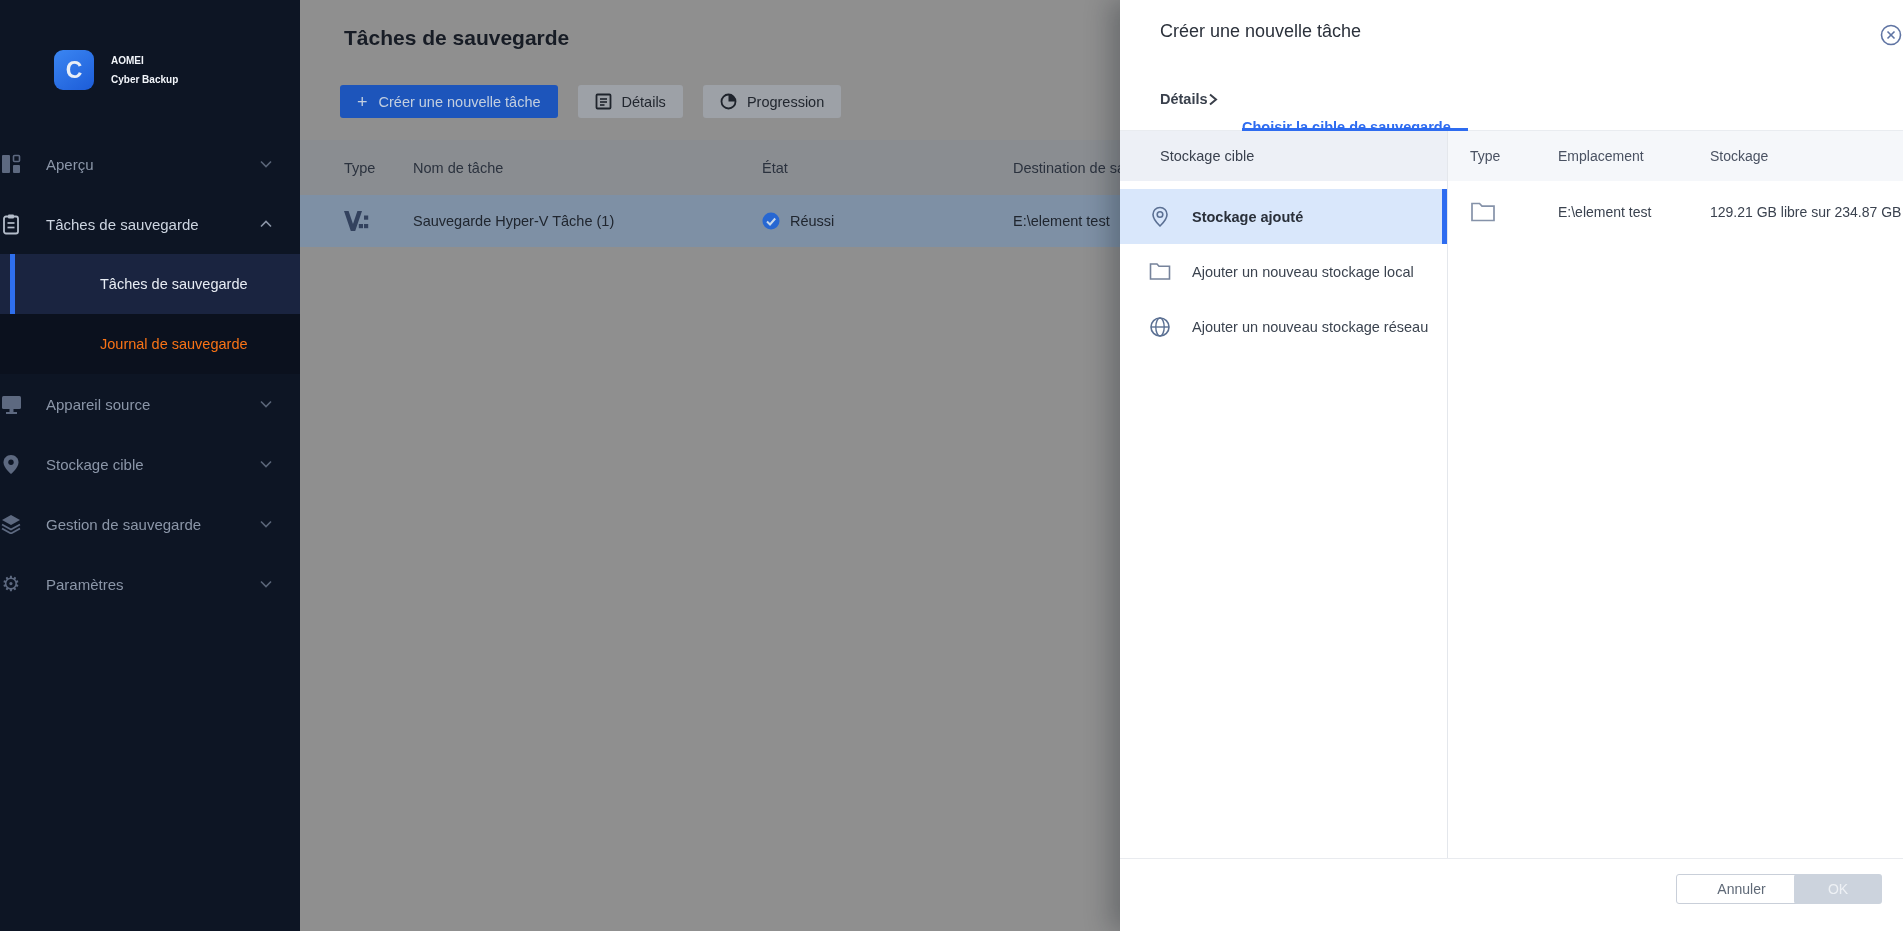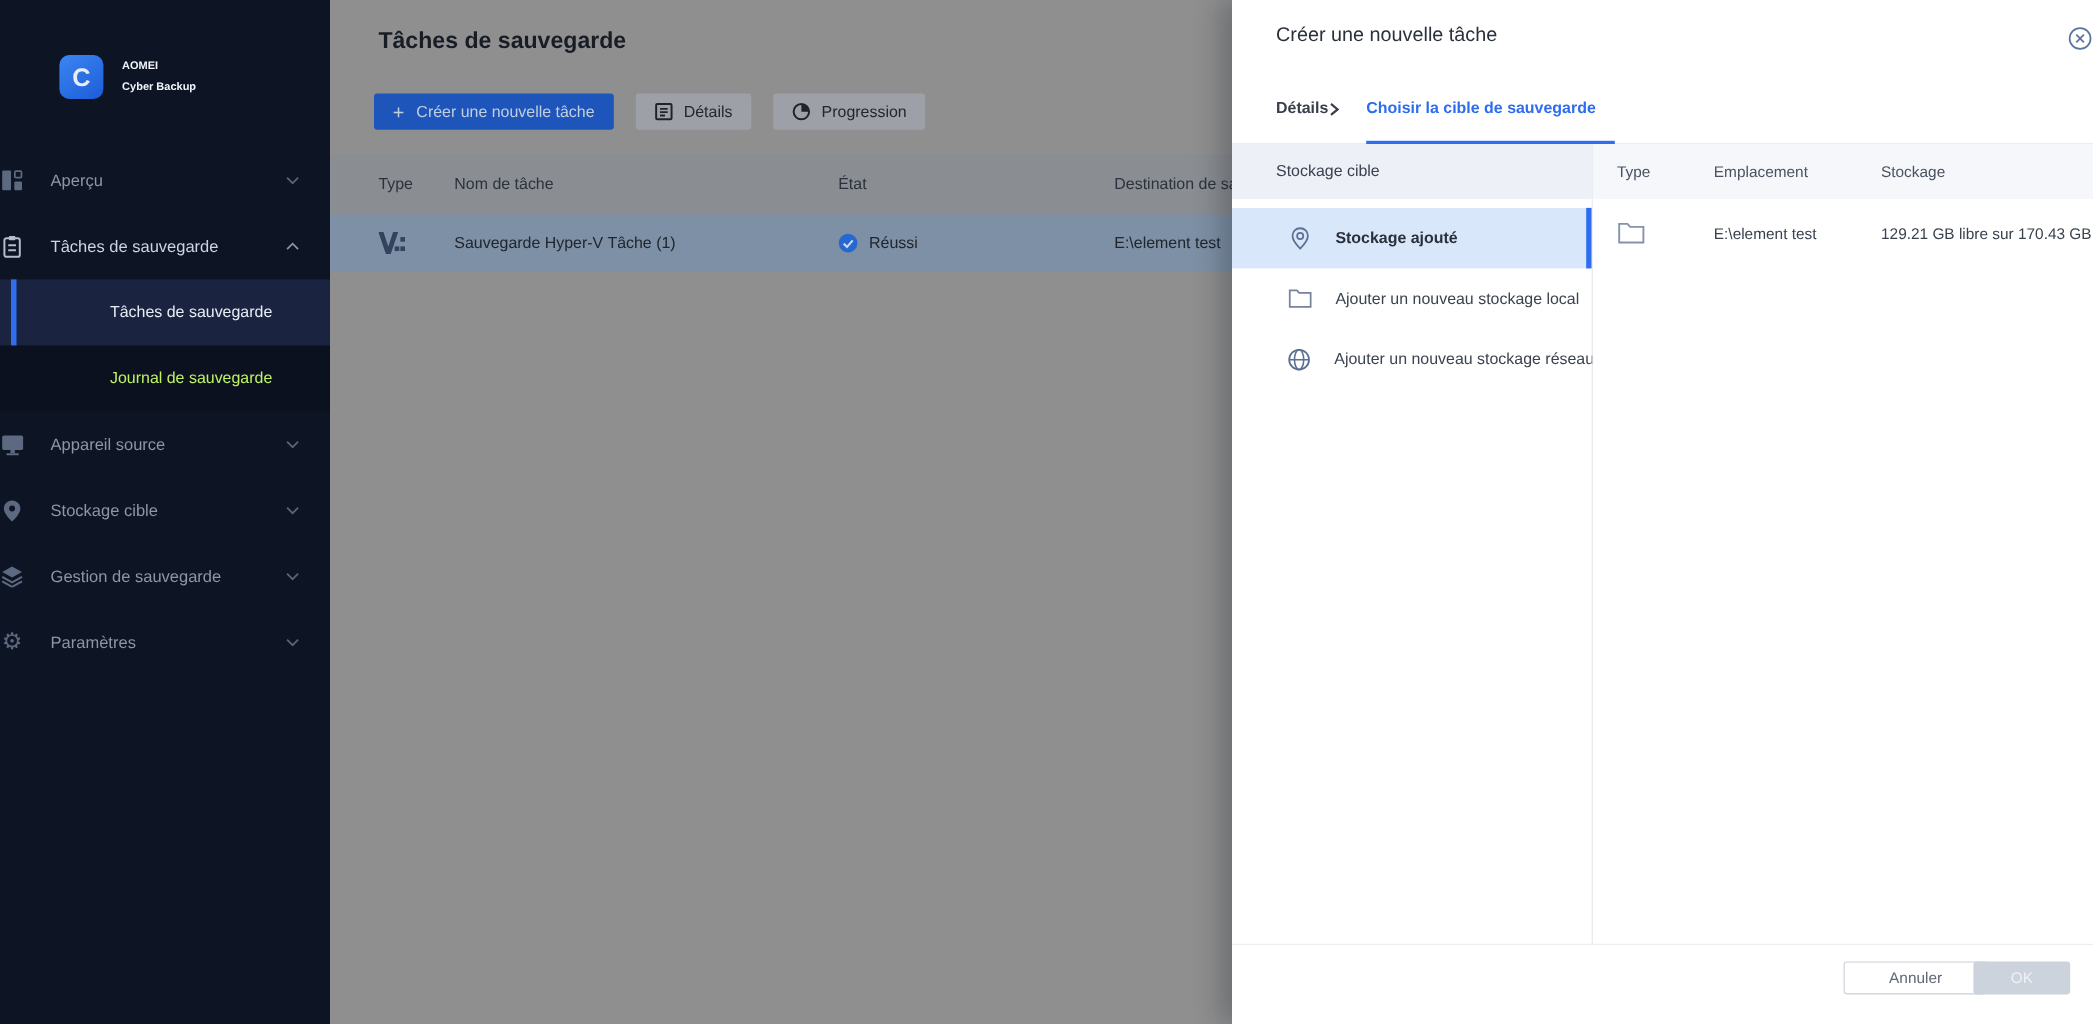--- a/index.html
+++ b/index.html
@@ -17,21 +17,21 @@
     color:#e9eef6; font-size:23px; font-weight:bold;
   }
   .brand-text { margin-left:17px; color:#f2f5fa; font-size:10px; font-weight:bold; line-height:19px; }
   .nav { position:absolute; left:0; top:134px; right:0; }
   .nav-item { position:relative; height:60px; display:flex; align-items:center; color:#8b96a8; font-size:15px; cursor:pointer; }
   .nav-item .ico { width:22px; display:flex; justify-content:center; }
   .nav-item .lbl { margin-left:24px; }
   .nav-item .chev { position:absolute; right:28px; top:50%; transform:translateY(-50%); display:flex; }
   .nav-item.bright { color:#cdd5e1; }
   .submenu { background:#0b111e; }
-  .sub-item { position:relative; height:60px; display:flex; align-items:center; padding-left:100px; font-size:14.5px; color:#bef264; cursor:pointer; }
+  .sub-item { position:relative; height:60px; display:flex; align-items:center; padding-left:100px; font-size:14.5px; color:#f97316; cursor:pointer; }
   .sub-item.active { background:#1a2440; color:#e8edf4; }
   .sub-item.active::before { content:""; position:absolute; left:10px; top:0; bottom:0; width:5px; background:#2f6fed; }
   .gear-glyph { font-size:21px; line-height:20px; color:#5d6980; }
   
   .main { position:absolute; left:300px; top:0; right:0; bottom:0; background:#8f8f8f; z-index:1; }
   .main-title { position:absolute; left:44px; top:26px; font-size:21px; font-weight:bold; color:#171c25; }
   .toolbar { position:absolute; left:40px; top:85px; display:flex; }
   .btn { height:33px; display:inline-flex; align-items:center; padding:0 17px; font-size:14.5px; border:none; border-radius:3px; cursor:pointer; font-family:inherit; }
   .btn .bico { display:flex; margin-right:10px; }
   .btn-primary { background:#1d55bb; color:#c3cfdf; }
@@ -42,26 +42,26 @@
   .cell { position:absolute; top:0; height:100%; display:flex; align-items:center; font-size:14.5px; white-space:nowrap; }
   .col1 { left:44px; } .col2 { left:113px; } .col3 { left:462px; } .col4 { left:713px; }
   .status { display:flex; align-items:center; gap:10px; }
   
   .panel { position:absolute; left:1120px; top:0; right:0; bottom:0; background:#ffffff; z-index:10; box-shadow:-10px 0 24px rgba(15,20,30,.28); }
   .panel-title { position:absolute; left:40px; top:21px; font-size:18px; color:#2b313b; }
   .close-btn { position:absolute; left:760px; top:24px; width:22px; height:22px; cursor:pointer; }
   .tab { position:absolute; top:91px; font-size:14.5px; font-weight:600; cursor:pointer; white-space:nowrap; }
   .tab-details { left:40px; color:#39404c; }
   .tab-chev { position:absolute; left:88px; top:93px; display:flex; }
-  .tab-target { left:122px; color:#2e6cf0; }
+  .tab-target { left:122px; color:#2e6cf0;margin-top:28px; }
   .tab-underline { position:absolute; left:122px; top:128px; width:226px; height:3px; background:#2e6cf0; }
   .panel-divider { position:absolute; left:0; right:0; top:130px; height:1px; background:#e9ecf0; }
   .snav-header { position:absolute; left:0; top:131px; width:327px; height:50px; background:#edf0f6; display:flex; align-items:center; padding-left:40px; font-size:14.5px; color:#3a414e; }
   .snav-items { position:absolute; left:0; top:189px; width:327px; }
-  .snav-item { position:relative; height:55px; display:flex; align-items:center; padding-left:50px; font-size:14.5px; color:#3b434f; cursor:pointer; }
+  .snav-item { position:relative; height:55px; display:flex; align-items:center; padding-left:28px; font-size:14.5px; color:#3b434f; cursor:pointer; }
   .snav-item .ico { width:23px; display:flex; justify-content:center; }
   .snav-item .lbl { margin-left:21px; white-space:nowrap; }
   .snav-item.selected { background:#d9e7fb; color:#2a303a; font-weight:600; }
   .snav-item.selected::after { content:""; position:absolute; right:0; top:0; bottom:0; width:5px; background:#2e6cf0; }
   .vdivider { position:absolute; left:327px; top:131px; height:727px; width:1px; background:#e4e7ec; }
   .ptable-head { position:absolute; left:328px; right:0; top:131px; height:50px; background:#f5f7fa; color:#4a5262; }
   .ptable-row { position:absolute; left:328px; right:0; top:184px; height:55px; background:#ffffff; color:#3a424f; cursor:pointer; }
   .pcell { position:absolute; top:0; height:100%; display:flex; align-items:center; font-size:14px; white-space:nowrap; }
   .pc1 { left:22px; } .pc2 { left:110px; } .pc3 { left:262px; }
   .footer-divider { position:absolute; left:0; right:0; top:858px; height:1px; background:#e9ebef; }
@@ -297,21 +297,21 @@
       <span class="pcell pc2">Emplacement</span>
       <span class="pcell pc3">Stockage</span>
     </div>
     <div class="ptable-row">
       <span class="pcell pc1">
         <svg width="26" height="22">
             <path d="M2 19.5 V2.5 H9.5 L12 5.2 H24 V19.5 Z" fill="none" stroke="#8592a9" stroke-width="1.7"></path>
           </svg>
       </span>
       <span class="pcell pc2">E:\element test</span>
-      <span class="pcell pc3">129.21 GB libre sur 170.43 GB</span>
+      <span class="pcell pc3">129.21 GB libre sur 234.87 GB</span>
     </div>
 
     <div class="footer-divider"></div>
     <button class="btn-cancel">Annuler</button>
     <button class="btn-ok">OK</button>
   </section>
 
 </div>
 
 </body></html>

